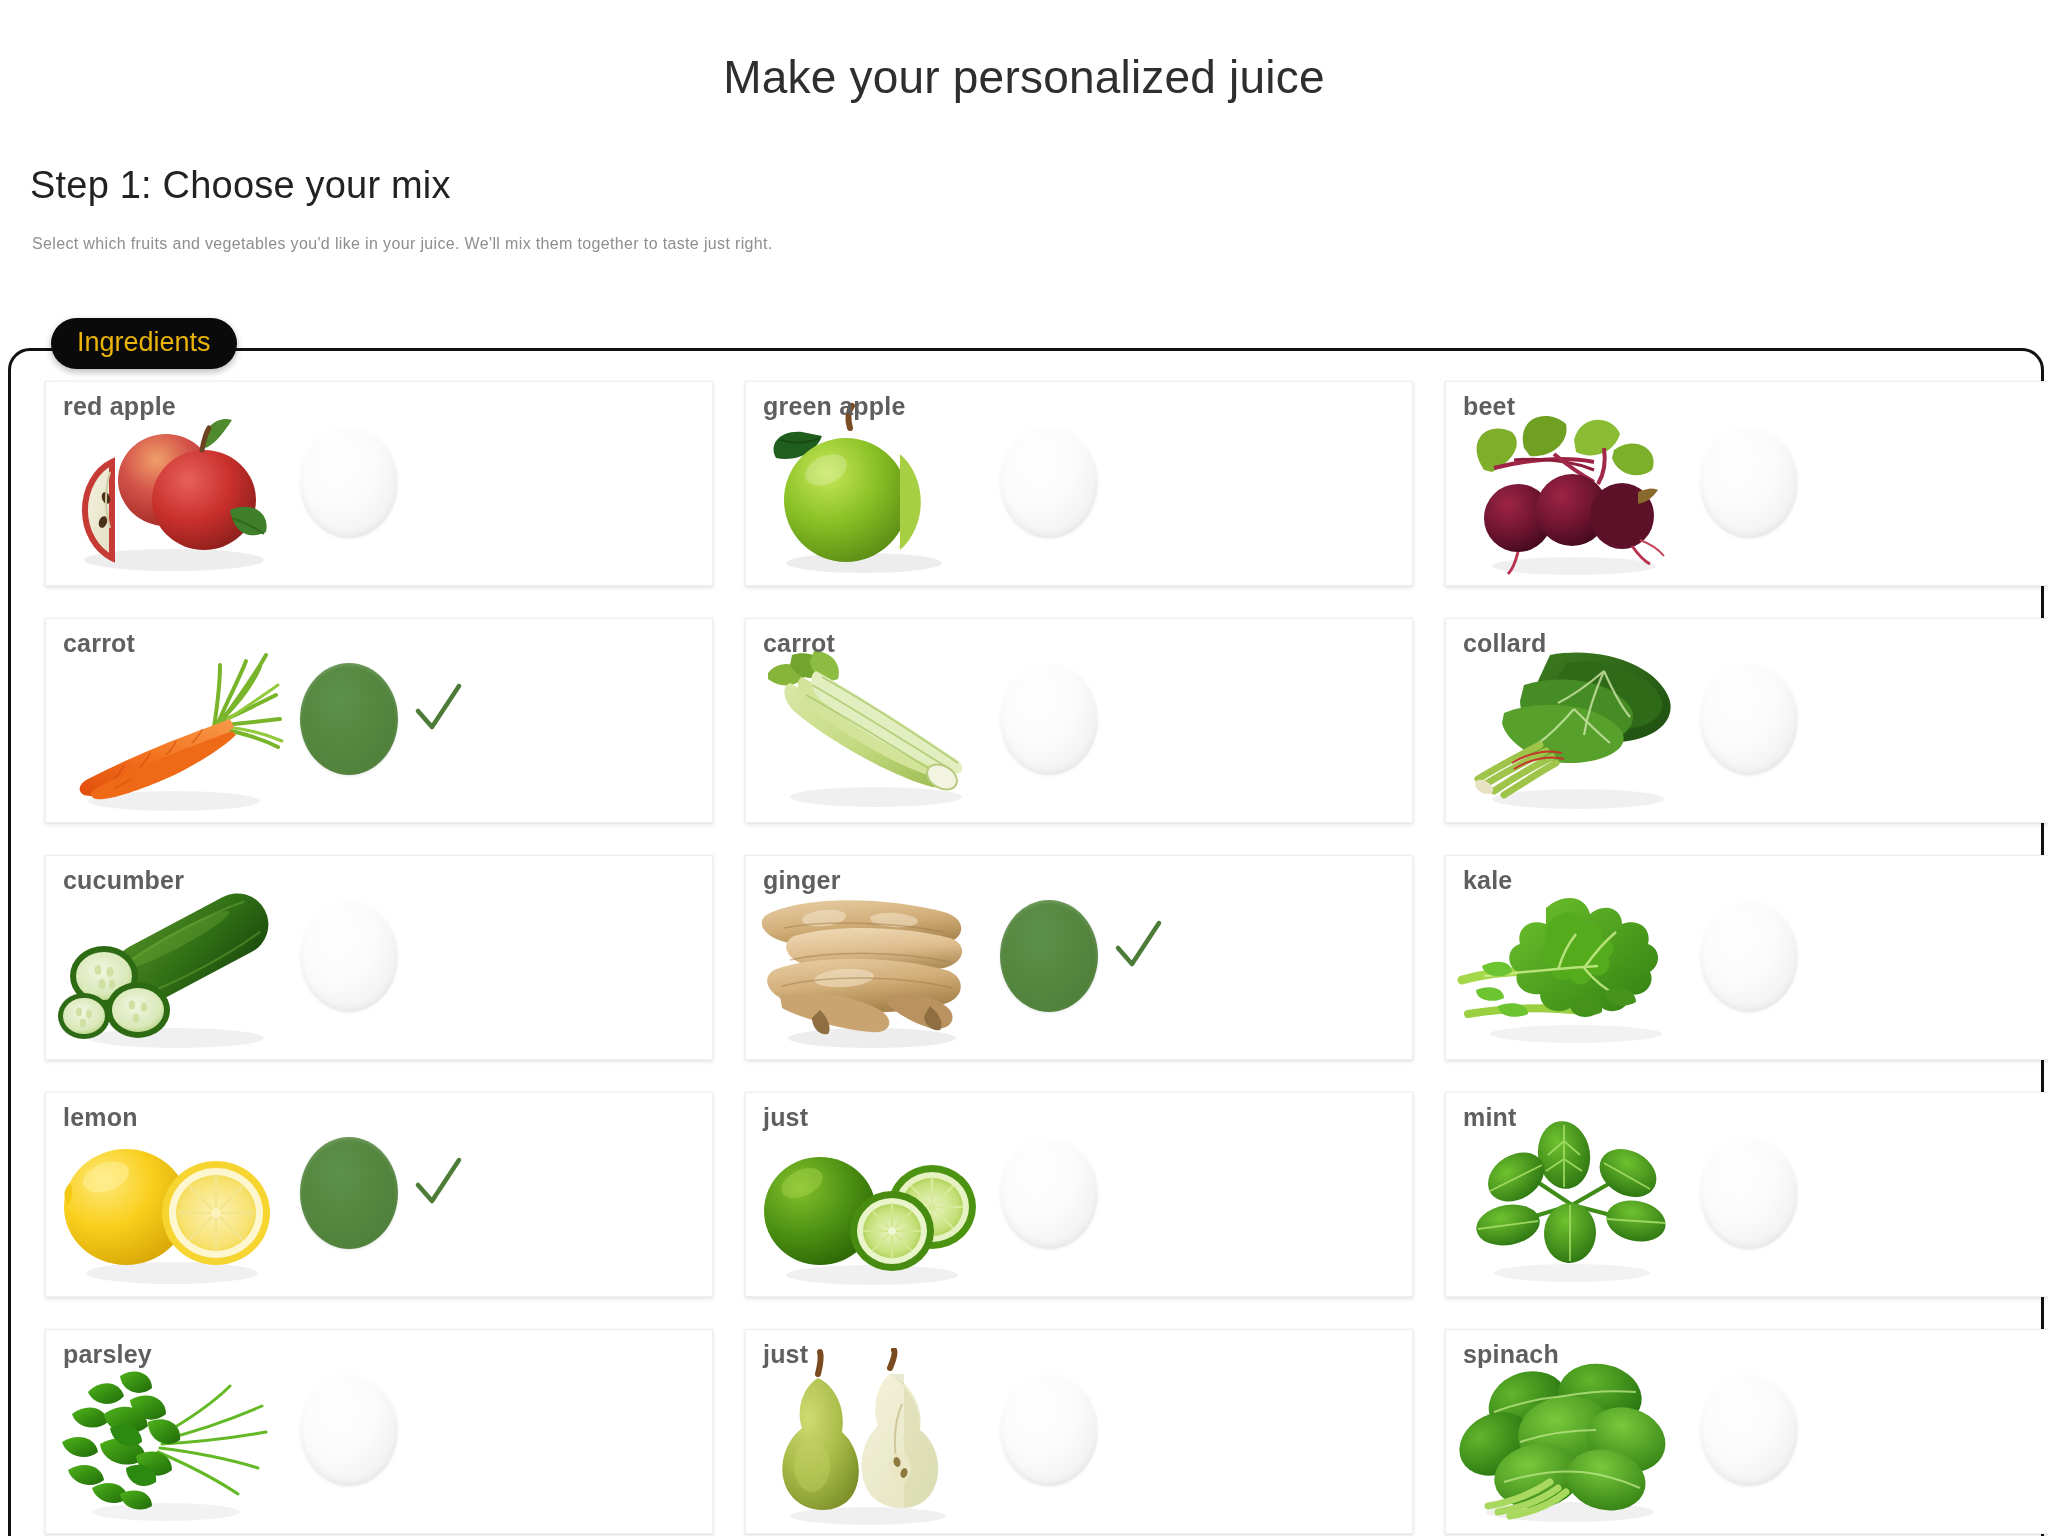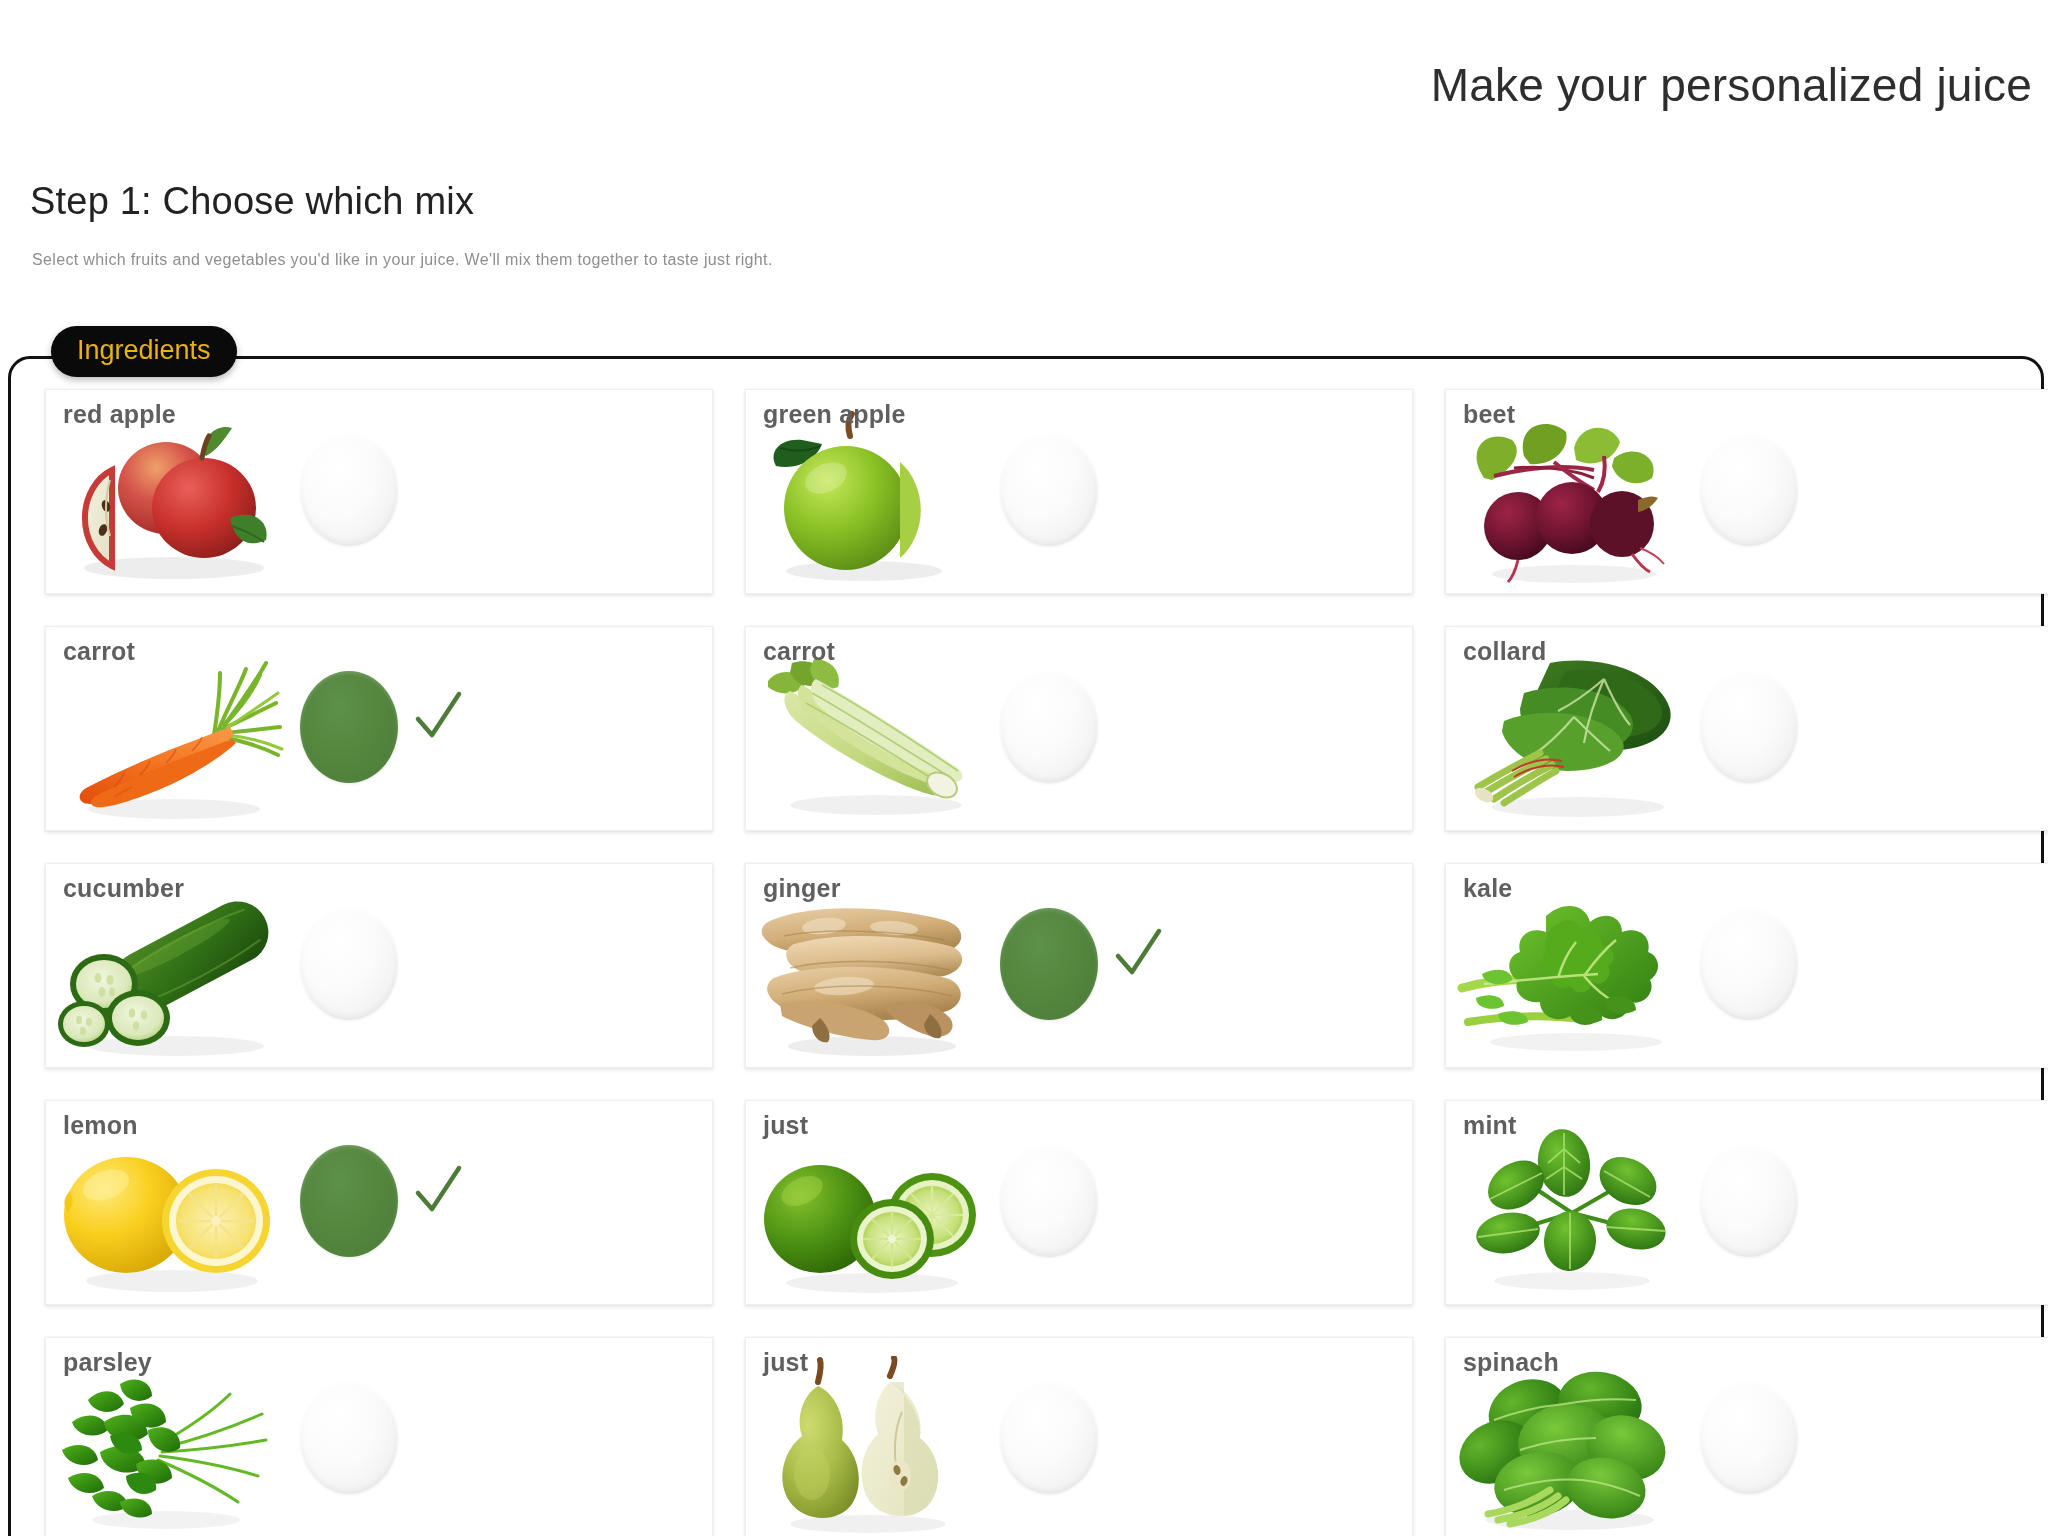--- a/index.html
+++ b/index.html
@@ -8,25 +8,25 @@
     margin: 0; padding: 0;
     width: 2048px; height: 1536px;
     background: #ffffff;
     font-family: "Liberation Sans", "DejaVu Sans", sans-serif;
     overflow: hidden;
   }
 
   .page { width: 2048px; height: 1536px; position: relative; }
 
   .page-title {
-    text-align: right;
+    text-align: center;
     font-size: 46px;
     font-weight: 400;
     color: #2e2e2e;
-    margin: 16px;
+    margin: 8px;
     padding-top: 42px;
     letter-spacing: 0.2px;
   }
 
   .step-heading {
     font-size: 38px;
     font-weight: 400;
     color: #222222;
     margin: 0;
     padding: 52px 0 0 30px;
@@ -145,21 +145,21 @@
   .card.is-selected .check { display: block; }
   .check svg { width: 100%; height: 100%; display: block; }
 </style>
 </head>
 <body>
 
 <div class="page">
 
   <h1 class="page-title">Make your personalized juice</h1>
 
-  <h2 class="step-heading">Step 1: Choose which mix</h2>
+  <h2 class="step-heading">Step 1: Choose your mix</h2>
 
   <p class="step-desc">Select which fruits and vegetables you'd like in your juice. We'll mix them together to taste just right.</p>
 
   <fieldset class="ingredients-fieldset">
     <div class="ingredients-legend">Ingredients</div>
     <div class="grid" id="ingredient-grid">
         <div class="card">
           <div class="card-label">red apple</div>
           <div class="produce">
             <svg id="art-red-apple" viewBox="0 0 234 180" xmlns="http://www.w3.org/2000/svg">

